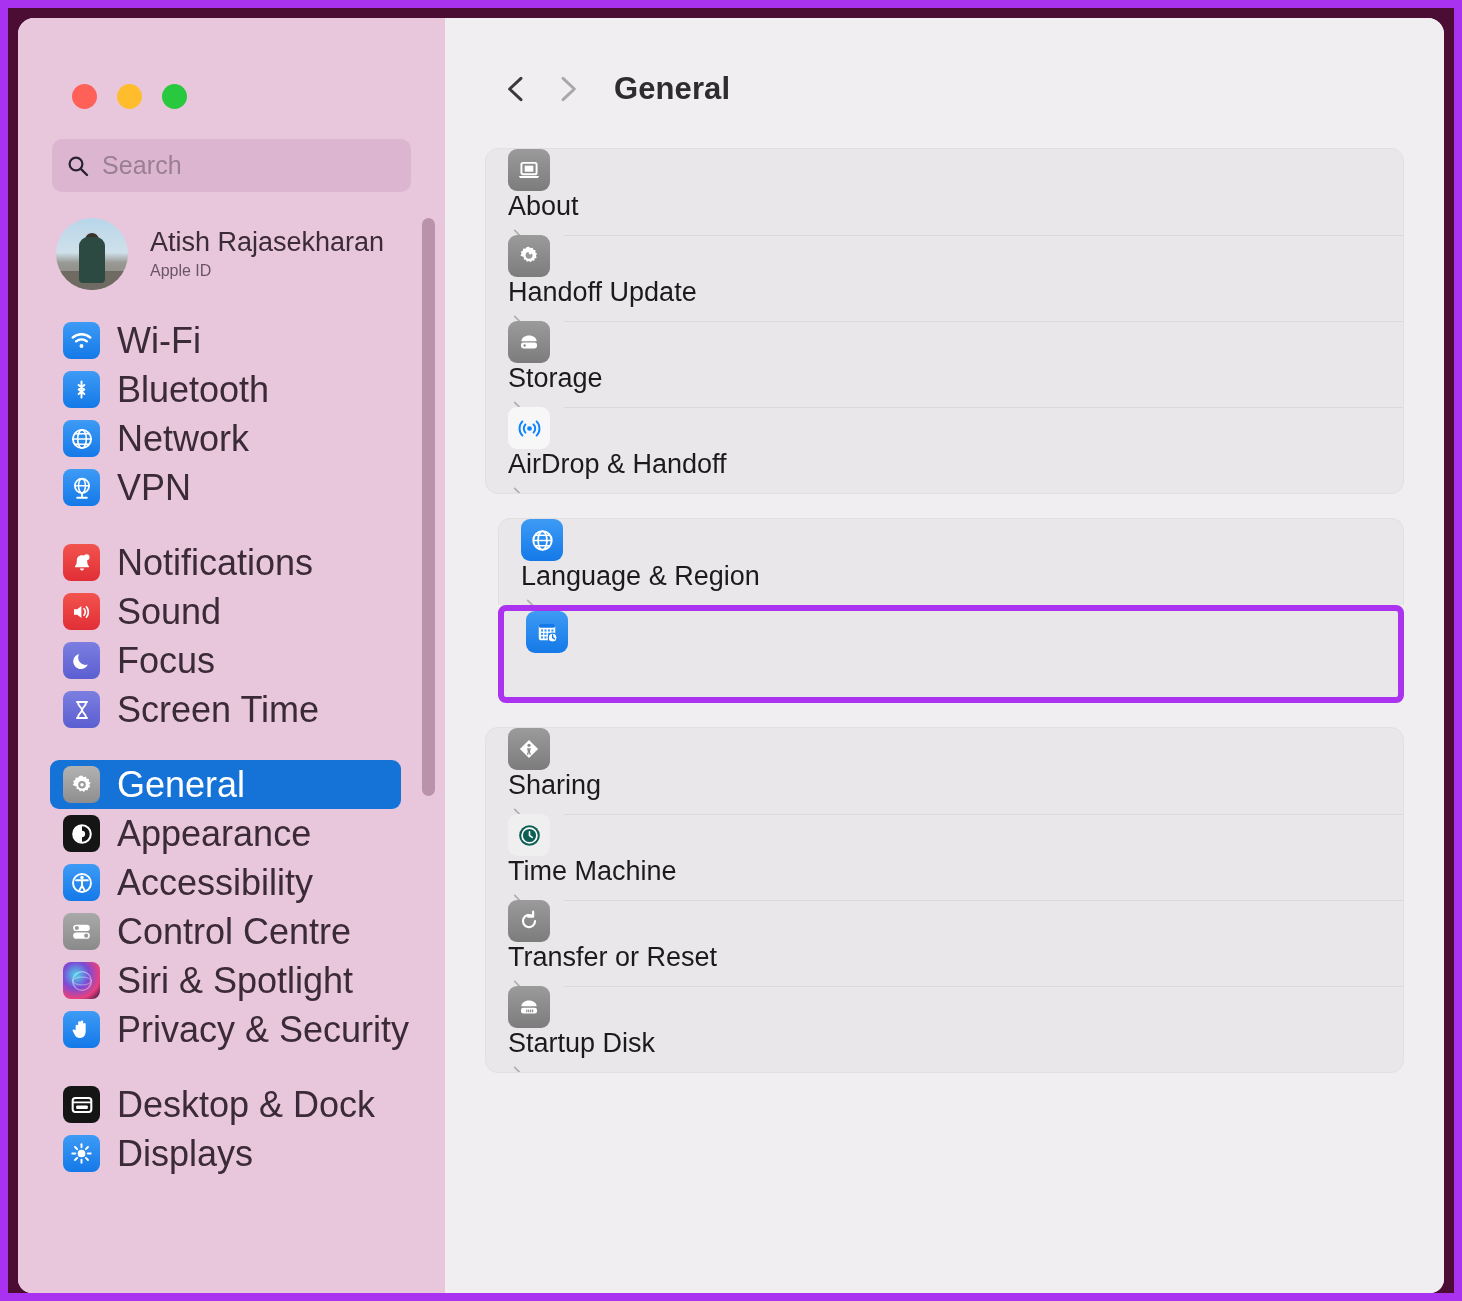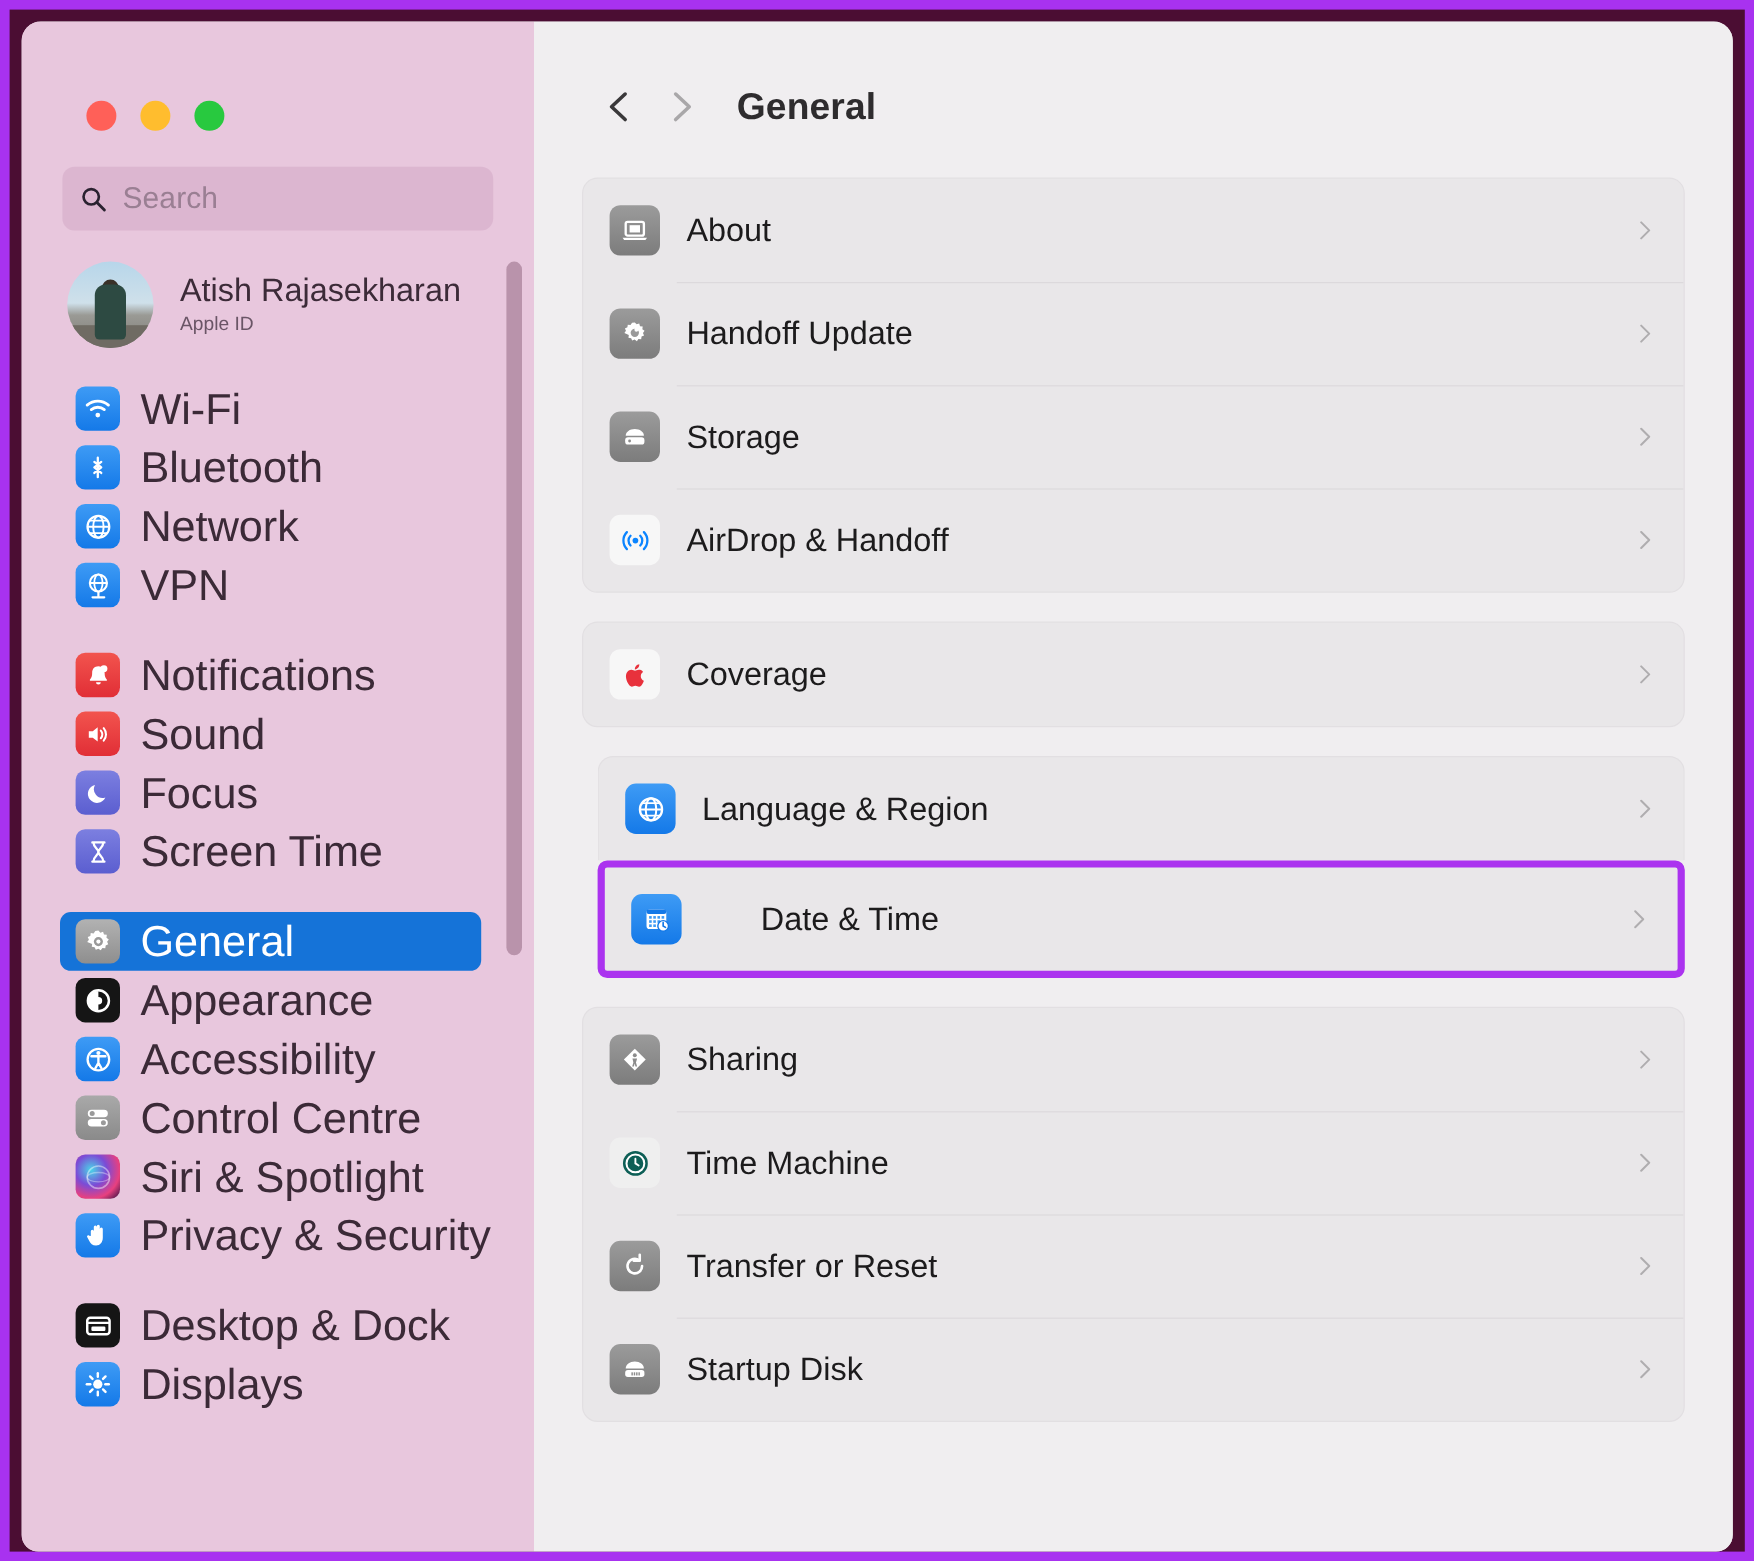--- a/index.html
+++ b/index.html
@@ -202,24 +202,24 @@
     border: 1px solid #e2dfe2;
     border-radius: 13px;
     margin-top: 24px;
     overflow: hidden;
   }
   .card.first { margin-top: 28px; }
 
   .row {
     position: relative;
     display: flex;
-    align-items: center;
     height: 86px;
     padding: 0 22px 0 22px;
     cursor: default;
+    flex-direction: column;
   }
   .row + .row::before {
     content: "";
     position: absolute;
     left: 78px;
     right: 0;
     top: 0;
     height: 1px;
     background: #dcd9dc;
   }
@@ -561,36 +561,20 @@
             <span class="row-label">AirDrop &amp; Handoff</span>
             <span class="chevron">
               <svg viewBox="0 0 24 24" width="20" height="30">
                   <polyline points="8,4 16,12 8,20" fill="none" stroke="#8c8a8c" stroke-width="2" stroke-linecap="round" stroke-linejoin="round"></polyline>
                 </svg>
             </span>
           </div>
 
         </div>
 
-        <div class="card">
-          <div class="row">
-            <span class="row-icon" style="background:#f7f7f7">
-              <svg viewBox="0 0 24 24" width="25" height="25">
-                <path d="M16.3 12.8c0-2.2 1.8-3.2 1.9-3.3-1-1.5-2.6-1.7-3.2-1.7-1.4-.1-2.6.8-3.3.8s-1.7-.8-2.9-.8c-1.5 0-2.9.9-3.6 2.2-1.6 2.7-.4 6.8 1.1 9 .7 1.1 1.6 2.3 2.8 2.3 1.1 0 1.5-.7 2.9-.7s1.7.7 2.9.7 2-1.1 2.7-2.2c.8-1.2 1.2-2.4 1.2-2.5-.1 0-2.5-.9-2.5-3.8z" fill="#e8313c"></path>
-                <path d="M14.2 6.2c.6-.7 1-1.8.9-2.8-.9 0-2 .6-2.6 1.4-.6.6-1.1 1.7-.9 2.7 1 .1 2-.6 2.6-1.3z" fill="#e8313c"></path>
-              </svg>
-            </span>
-            <span class="row-label">Coverage</span>
-            <span class="chevron">
-              <svg viewBox="0 0 24 24" width="20" height="30">
-                  <polyline points="8,4 16,12 8,20" fill="none" stroke="#8c8a8c" stroke-width="2" stroke-linecap="round" stroke-linejoin="round"></polyline>
-                </svg>
-            </span>
-          </div>
-        </div>
 
         <div class="group-lang">
           <div class="card-top">
             <div class="row">
               <span class="row-icon" style="background:linear-gradient(#3e9bf5,#1479e8)">
                 <svg viewBox="0 0 24 24" width="27" height="27">
                   <circle cx="12" cy="12" r="8.2" fill="none" stroke="#fff" stroke-width="1.7"></circle>
                   <ellipse cx="12" cy="12" rx="3.9" ry="8.2" fill="none" stroke="#fff" stroke-width="1.5"></ellipse>
                   <line x1="3.8" y1="12" x2="20.2" y2="12" stroke="#fff" stroke-width="1.5"></line>
                   <path d="M5.2 7.4h13.6M5.2 16.6h13.6" stroke="#fff" stroke-width="1.3" fill="none"></path>

